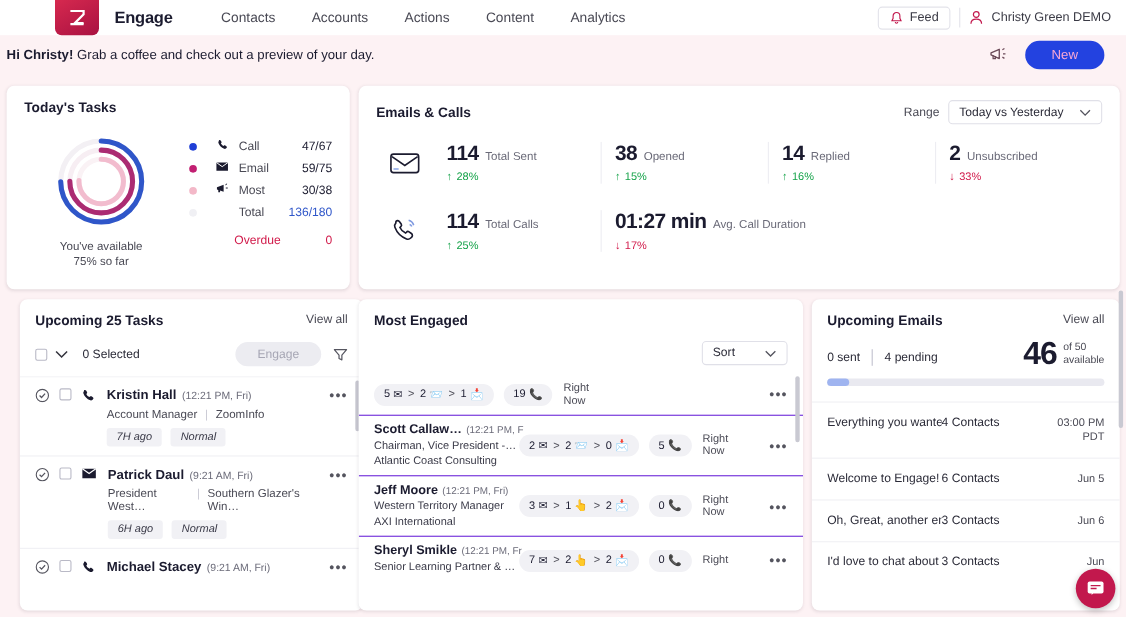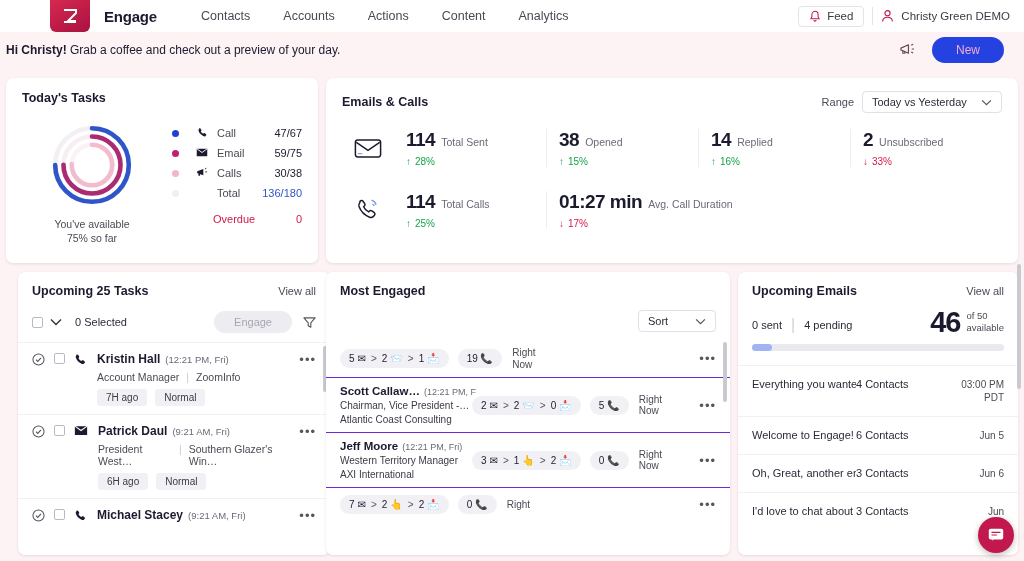--- a/index.html
+++ b/index.html
@@ -140,21 +140,21 @@
   .task-row .icons { display: flex; align-items: flex-start; gap: 9px; padding-top: 1px; }
   .task-main { margin-left: 10px; flex: 1; min-width: 0; }
   .task-name-line { display: flex; align-items: baseline; gap: 5px; }
   .task-name { font-size: 12px; font-weight: bold; color: #1b1b2f; }
   .task-time { font-size: 9.5px; color: #6a6a78; }
   .task-sub { font-size: 10.5px; color: #4a4a55; margin-top: 5px; display: flex; gap: 7px; }
   .task-sub .sep { color: #c9c9d4; }
   .tags { display: flex; gap: 8px; margin-top: 6px; }
   .tag {
     background: #f1f1f5; color: #3a3a48; font-size: 10px;
-    padding: 3px 9px; border-radius: 3px;
+    padding: 3px 9px; border-radius: 3px; font-style: italic;
   }
   .dots { margin-left: auto; color: #55555f; font-size: 13px; letter-spacing: 1px; cursor: pointer; padding-left: 6px; }
 
   
   #card-engaged { left: 326px; top: 272px; width: 404px; height: 283px; padding: 12px 0 0 0; overflow: hidden; }
   .sort-wrap { display: flex; margin-top: 12px; padding: 0 14px; }
   .sort-select {
     margin-left: auto; border: 1px solid #e0e0e8; border-radius: 4px;
     padding: 4px 9px; width: 78px; display: flex; align-items: center;
     cursor: pointer; background: #fff;
@@ -318,21 +318,21 @@
         </div>
         <div class="legend-row">
           <span class="dot" style="background:#f3b8c8"></span>
           <span class="legend-icon">
             <svg width="13" height="11" viewBox="0 0 16 13">
                 <path d="M1.5 5 L9 2.2 V10 L1.5 7.4z" fill="#1b1b2f"></path>
                 <path d="M3 7.3V10.4h2V8.1" fill="#1b1b2f"></path>
                 <path d="M11 2.2l1.8-1M11.4 5.8h2.2" stroke="#1b1b2f" stroke-width="1.1" fill="none"></path>
               </svg>
           </span>
-          <span class="legend-label">Calls</span>
+          <span class="legend-label">Most</span>
           <span class="legend-val">30/38</span>
         </div>
         <div class="legend-row">
           <span class="dot" style="background:#f0f0f4"></span>
           <span class="legend-icon"></span>
           <span class="legend-label">Total</span>
           <span class="legend-val" style="color:#2f56c9">136/180</span>
         </div>
         <div class="legend-row" style="margin-top:6px">
           <span class="dot" style="background:transparent"></span>
@@ -650,20 +650,28 @@
           <span>📞</span>
         </div>
         <div class="eng-when">
           <div>Right</div>
           <div>Now</div>
         </div>
         <div class="dots">•••</div>
       </div>
 
       <div class="eng-row">
+        <div class="eng-info">
+          <div class="eng-name-line">
+            <span class="eng-name">Sheryl Smikle</span>
+            <span class="eng-time">(12:21 PM, Fr</span>
+          </div>
+          <div class="eng-title">Senior Learning Partner &amp; …</div>
+          <div class="eng-company"></div>
+        </div>
         <div class="pill">
           <span>7</span>
           <span>✉</span>
           <span class="gt">&gt;</span>
           <span>2</span>
           <span>👆</span>
           <span class="gt">&gt;</span>
           <span>2</span>
           <span>📩</span>
         </div>

